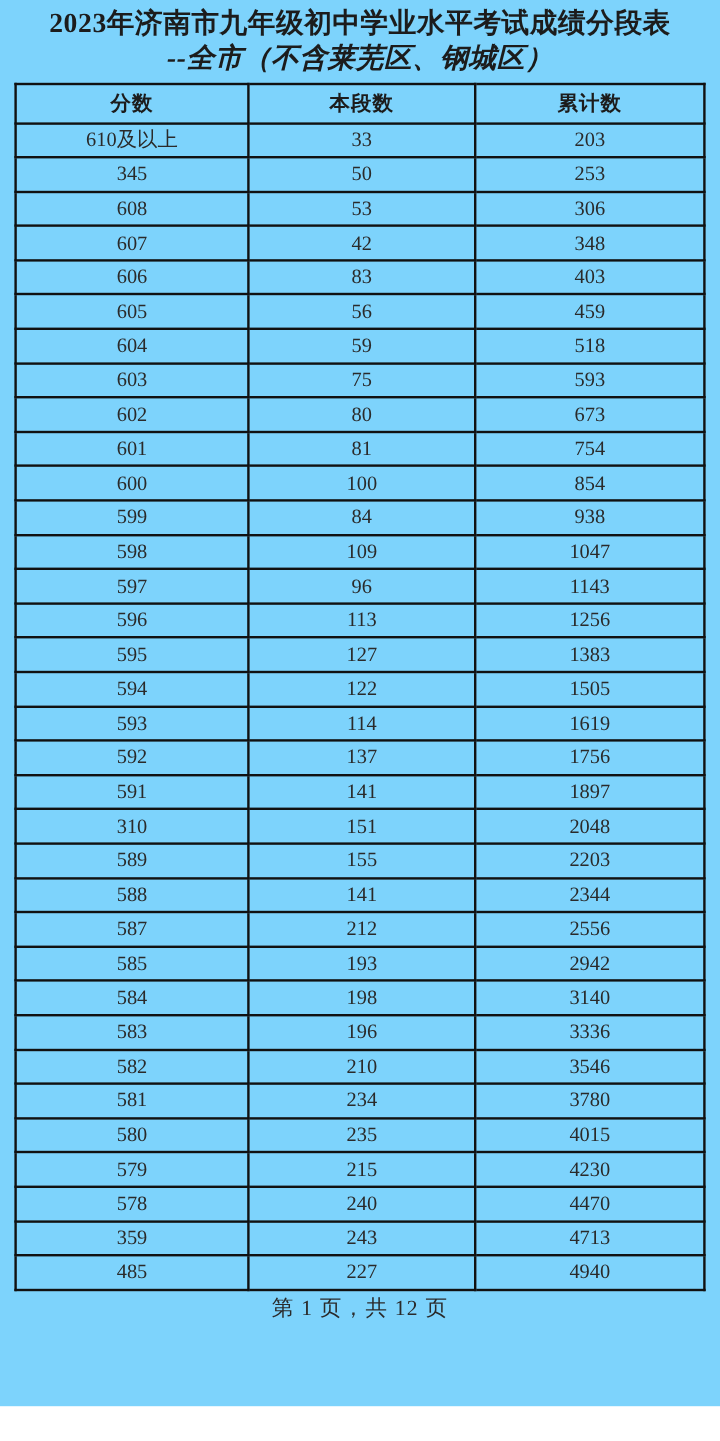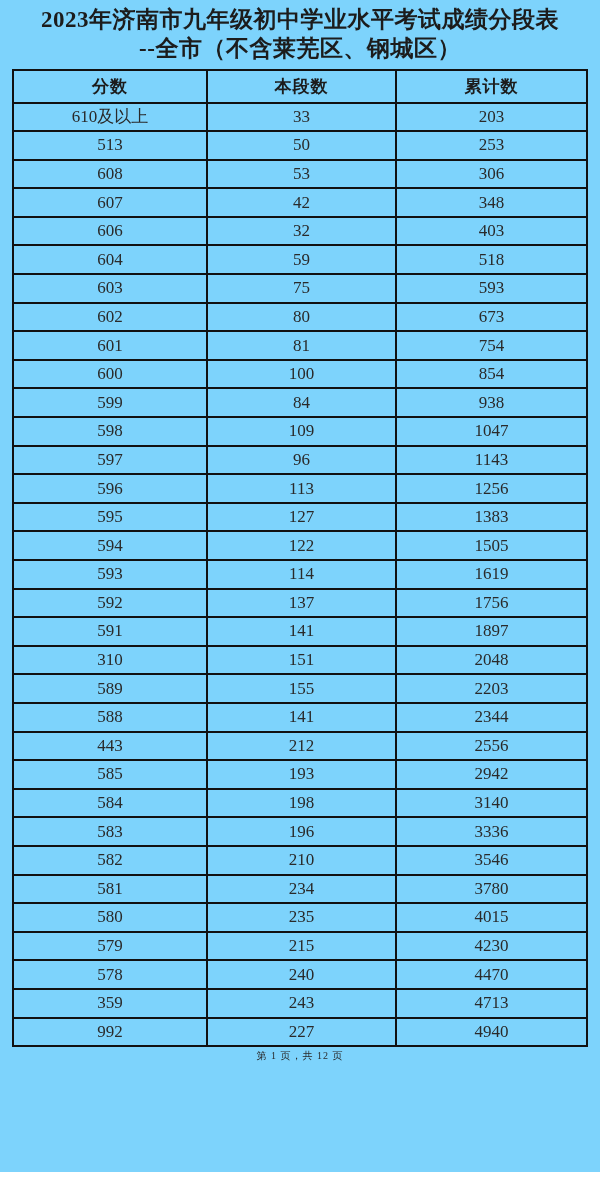--- a/index.html
+++ b/index.html
@@ -22,20 +22,21 @@
     font-weight: bold;
     line-height: 1.25;
   }
   .title-line1 {
     font-size: 23px;
     letter-spacing: 0.5px;
   }
   .title-line2 {
     font-size: 23px;
     letter-spacing: 0.5px;
+    font-style: italic;
   }
   table.score-table {
     margin: 5px auto 0 auto;
     width: 574px;
     border-collapse: collapse;
     table-layout: fixed;
   }
   table.score-table th,
   table.score-table td {
     border: 2px solid #111111;
@@ -55,21 +56,21 @@
     font-size: 17px;
     font-weight: normal;
     color: #2a2a2a;
   }
   col.c1 { width: 194px; }
   col.c2 { width: 189px; }
   col.c3 { width: 191px; }
   .page-footer {
     margin-top: 2px;
     text-align: center;
-    font-size: 10px;
+    font-size: 18px;
     color: #2a2a2a;
     letter-spacing: 1px;
   }
 </style>
 </head>
 <body>
 
 <div class="page">
 
   <div class="title-block">
@@ -90,38 +91,43 @@
         <th>累计数</th>
       </tr>
     </thead>
     <tbody>
         <tr>
           <td>610及以上</td>
           <td>33</td>
           <td>203</td>
         </tr>
         <tr>
-          <td>513</td>
+          <td>345</td>
           <td>50</td>
           <td>253</td>
         </tr>
         <tr>
           <td>608</td>
           <td>53</td>
           <td>306</td>
         </tr>
         <tr>
           <td>607</td>
           <td>42</td>
           <td>348</td>
         </tr>
         <tr>
           <td>606</td>
-          <td>32</td>
+          <td>83</td>
           <td>403</td>
+        </tr>
+        <tr>
+          <td>605</td>
+          <td>56</td>
+          <td>459</td>
         </tr>
         <tr>
           <td>604</td>
           <td>59</td>
           <td>518</td>
         </tr>
         <tr>
           <td>603</td>
           <td>75</td>
           <td>593</td>
@@ -195,21 +201,21 @@
           <td>589</td>
           <td>155</td>
           <td>2203</td>
         </tr>
         <tr>
           <td>588</td>
           <td>141</td>
           <td>2344</td>
         </tr>
         <tr>
-          <td>443</td>
+          <td>587</td>
           <td>212</td>
           <td>2556</td>
         </tr>
         <tr>
           <td>585</td>
           <td>193</td>
           <td>2942</td>
         </tr>
         <tr>
           <td>584</td>
@@ -245,21 +251,21 @@
           <td>578</td>
           <td>240</td>
           <td>4470</td>
         </tr>
         <tr>
           <td>359</td>
           <td>243</td>
           <td>4713</td>
         </tr>
         <tr>
-          <td>992</td>
+          <td>485</td>
           <td>227</td>
           <td>4940</td>
         </tr>
       </tbody>
   </table>
 
   <div class="page-footer">第 1 页，共 12 页</div>
 
 </div>
 

